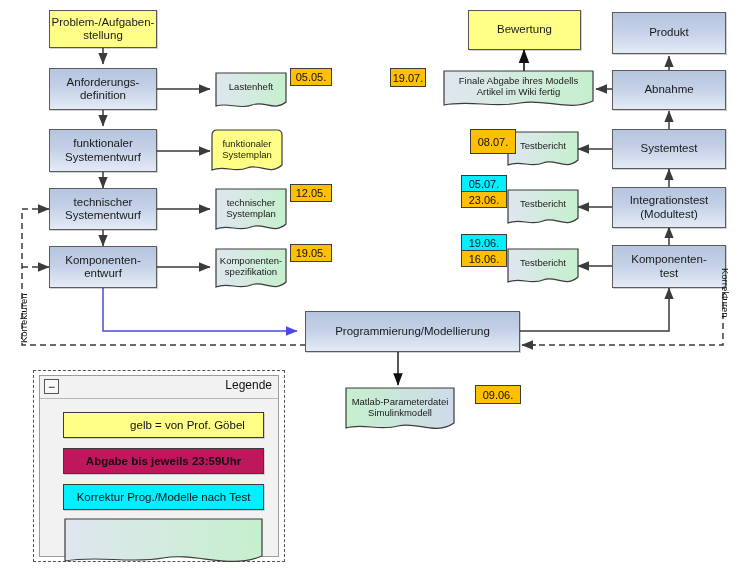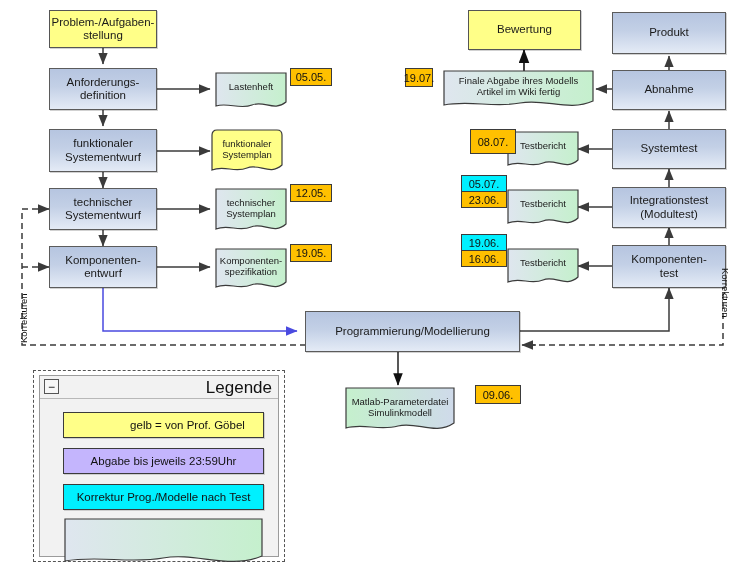--- a/index.html
+++ b/index.html
@@ -69,37 +69,37 @@
   }
   #legend .inner{
     position:absolute;left:5px;top:4px;right:5px;bottom:4px;
     border:1px solid #9b9b9b;background:#f2f2f2;box-sizing:border-box;
   }
   #legend .lg-head{
     position:relative;height:22px;border-bottom:1px solid #b8b8b8;
     background:#f2f2f2;
   }
   #legend .lg-title{
-    position:absolute;right:6px;top:2px;font-size:17px;color:#111;
+    position:absolute;right:6px;top:2px;font-size:12px;color:#111;
   }
   #legend .lg-minus{
     position:absolute;left:4px;top:3px;width:15px;height:15px;
     border:1px solid #555;background:#f7f7f7;box-sizing:border-box;
     display:flex;align-items:center;justify-content:center;
     font-size:12px;line-height:1;color:#111;
   }
   .lg-item{
     position:absolute;left:23px;width:201px;height:26px;box-sizing:border-box;
     border:1px solid #3b3b3b;
     display:flex;align-items:center;justify-content:center;
     font-size:11.5px;color:#111;
     box-shadow:1px 1px 0 rgba(0,0,0,.15);
   }
   .lg-item.yellow{background:#ffff88;}
-  .lg-item.orange{background:#c4b5fd;}
+  .lg-item.orange{background:#be185d;font-weight:bold;}
   .lg-item.cyan{background:#00f0ff;}
   .lg-doc{position:absolute;left:23px;width:201px;height:52px;}
   .lg-doc .doctext{font-size:9.5px;}
 </style>
 </head>
 <body>
 
 <div id="stage">
 
   <svg id="wires" viewBox="0 0 750 576">
@@ -280,21 +280,21 @@
       <defs>
           <linearGradient id="gGreen4" x1="0" y1="0" x2="1" y2="0">
         <stop offset="0" stop-color="#dfe6ef"></stop>
             <stop offset="1" stop-color="#c5f0cd"></stop>
           </linearGradient>
         </defs>
       <path d="M3,1 H152 V31 C128,42 104,28 79,33 C54,38 28,30 3,35 Z" fill="url(#gGreen4)" stroke="#3b3b3b" stroke-width="1.2"></path>
     </svg>
     <div class="doctext" style="height:32px;">Finale Abgabe ihres Modells<br>Artikel im Wiki fertig</div>
   </div>
-  <div class="badge orange" style="left:405px;top:68px;width:28px;height:19px;">
+  <div class="badge orange" style="left:390px;top:68px;width:36px;height:19px;">
     <span>19.07.</span>
   </div>
 
   <div class="doc" style="left:505px;top:131px;width:76px;height:40px;">
     <svg class="docsvg" viewBox="0 0 76 40" preserveAspectRatio="none">
       <defs>
           <linearGradient id="gGreen5" x1="0" y1="0" x2="1" y2="0">
         <stop offset="0" stop-color="#dfe6ef"></stop>
             <stop offset="1" stop-color="#c5f0cd"></stop>
           </linearGradient>

